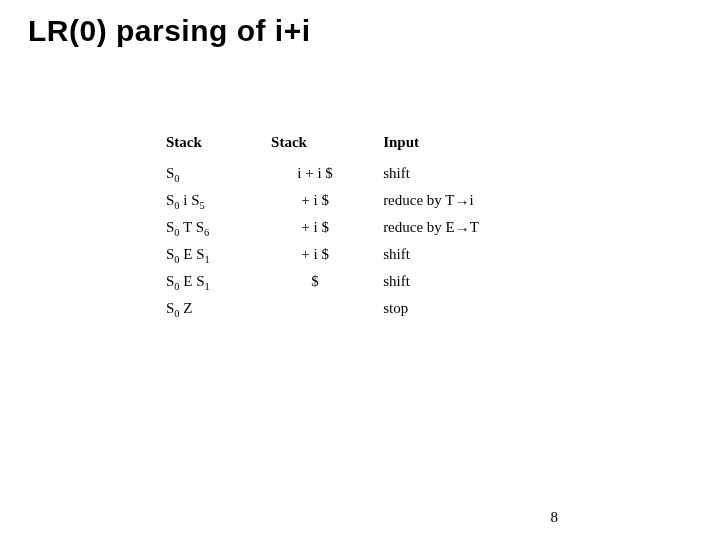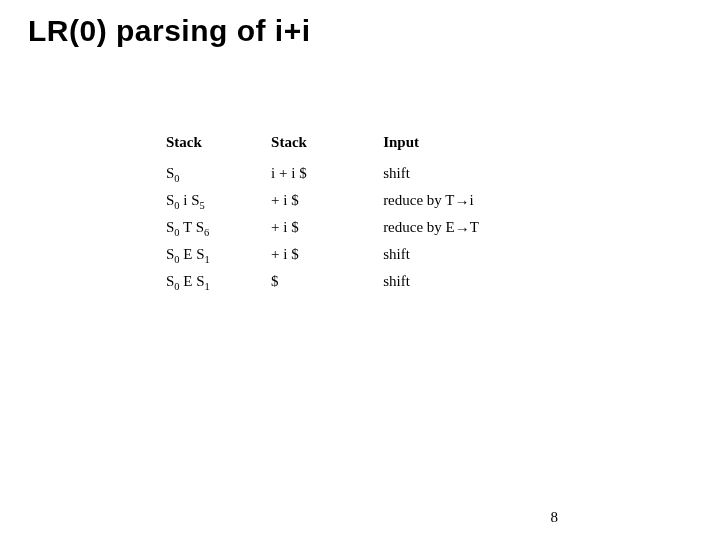--- a/index.html
+++ b/index.html
@@ -43,21 +43,21 @@
     font-weight: 700;
     padding: 4px 6px 8px 6px;
     border-bottom: 1px solid rgba(0,0,0,0);
   }
   td {
     padding: 5px 6px;
     vertical-align: baseline;
     white-space: nowrap;
   }
   td.input {
-    text-align: left;
+    text-align: center;
     padding-right: 18px;
   }
   .sub {
     font-size: 0.7em;
     vertical-align: sub;
     line-height: 0;
   }
   .pagenum {
     position: absolute;
     right: 22px;
@@ -102,19 +102,24 @@
           <tr>
             <td><span>S</span><span class="sub">0</span> <span>E</span> <span>S</span><span class="sub">1</span></td>
             <td class="input">+ i $</td>
             <td>shift</td>
           </tr>
           <tr>
             <td><span>S</span><span class="sub">0</span> <span>E</span> <span>S</span><span class="sub">1</span></td>
             <td class="input">$</td>
             <td>shift</td>
           </tr>
+          <tr>
+            <td><span>S</span><span class="sub">0</span> <span>Z</span></td>
+            <td class="input"></td>
+            <td>stop</td>
+          </tr>
         </tbody>
   </table>
 </div>
 
 <div class="pagenum">8</div>
 
 </div>
 
 </body></html>

